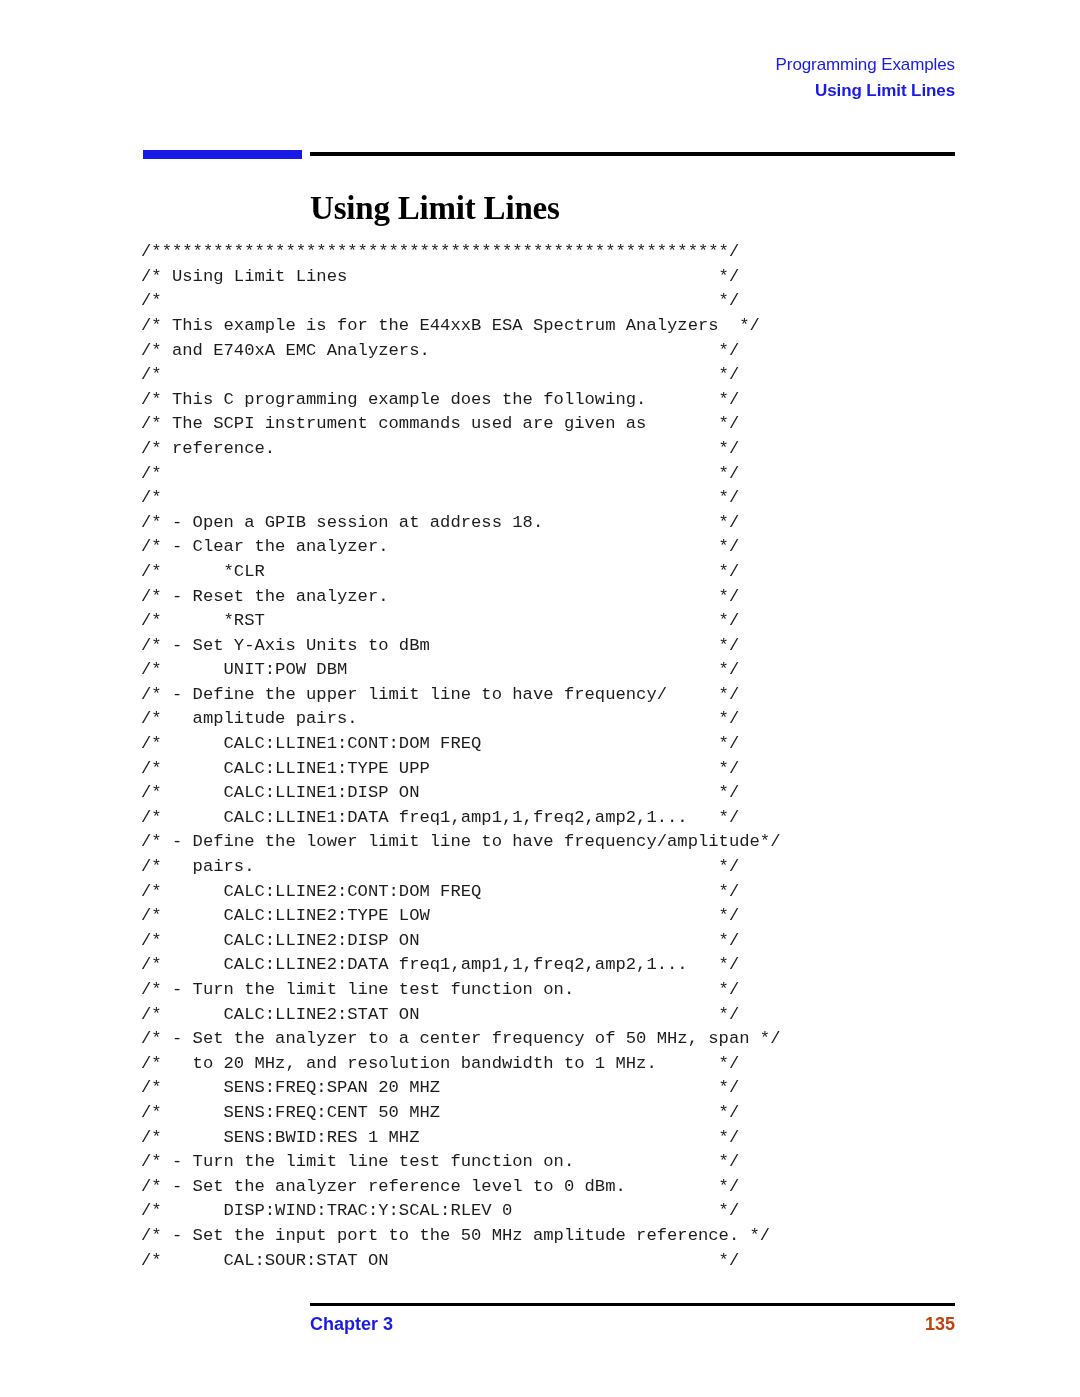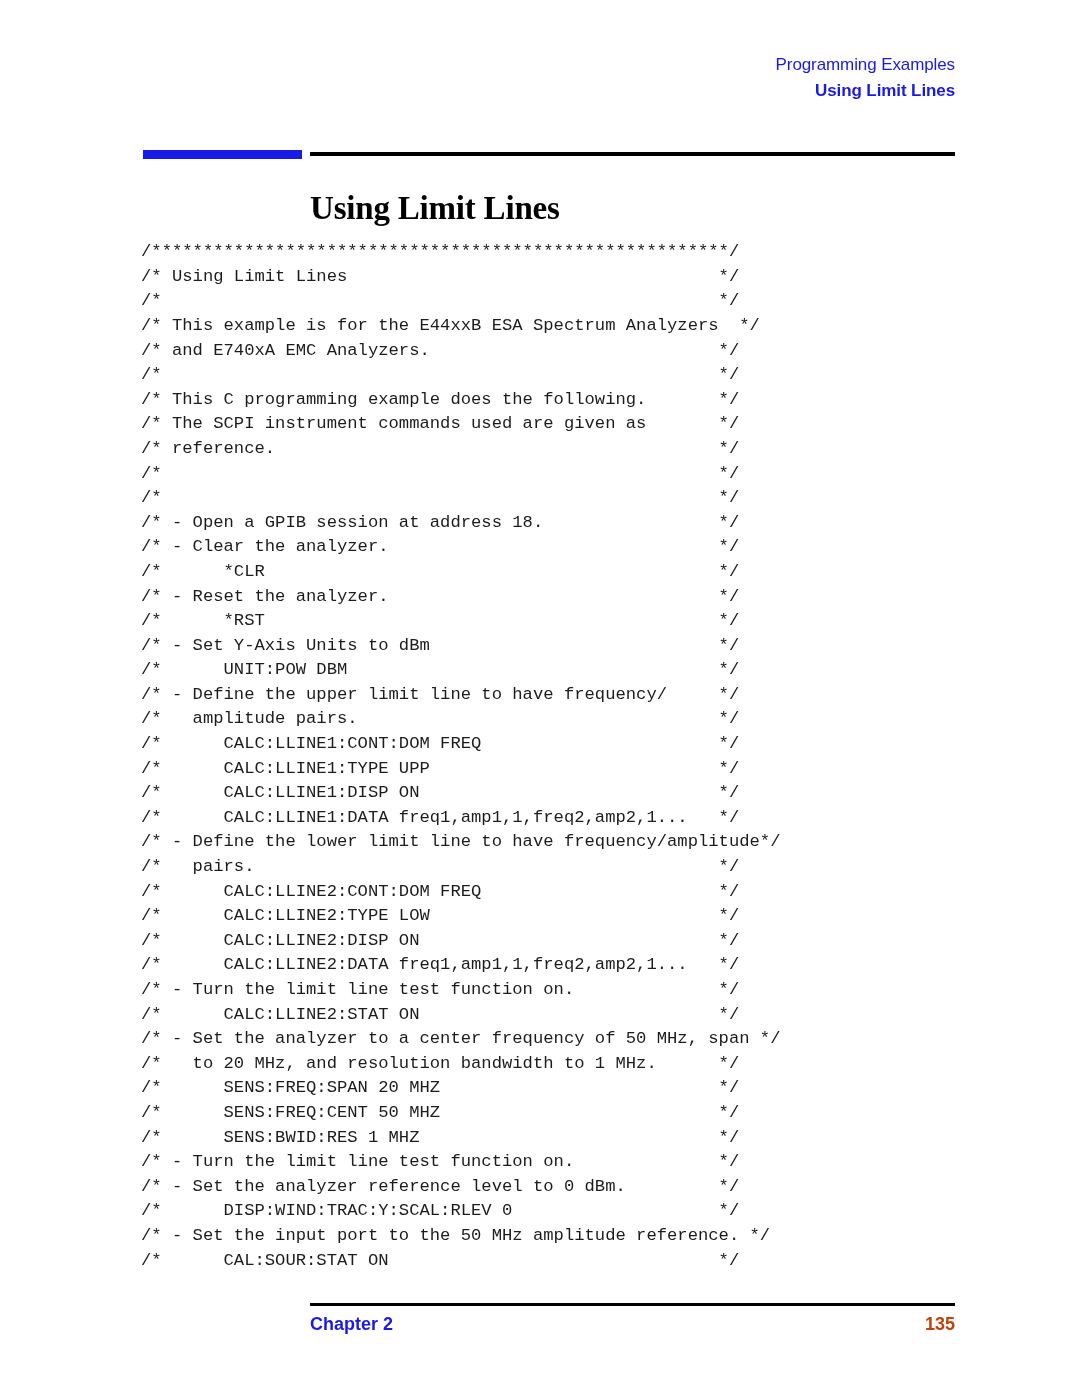--- a/index.html
+++ b/index.html
@@ -156,17 +156,17 @@
     <div class="blue-bar"></div>
     <div class="black-rule"></div>
   </div>
 
   <h1 class="page-title">Using Limit Lines</h1>
 
   <pre class="code-block"><span class="code-line">/********************************************************/</span><span class="code-line">/* Using Limit Lines                                    */</span><span class="code-line">/*                                                      */</span><span class="code-line">/* This example is for the E44xxB ESA Spectrum Analyzers  */</span><span class="code-line">/* and E740xA EMC Analyzers.                            */</span><span class="code-line">/*                                                      */</span><span class="code-line">/* This C programming example does the following.       */</span><span class="code-line">/* The SCPI instrument commands used are given as       */</span><span class="code-line">/* reference.                                           */</span><span class="code-line">/*                                                      */</span><span class="code-line">/*                                                      */</span><span class="code-line">/* - Open a GPIB session at address 18.                 */</span><span class="code-line">/* - Clear the analyzer.                                */</span><span class="code-line">/*      *CLR                                            */</span><span class="code-line">/* - Reset the analyzer.                                */</span><span class="code-line">/*      *RST                                            */</span><span class="code-line">/* - Set Y-Axis Units to dBm                            */</span><span class="code-line">/*      UNIT:POW DBM                                    */</span><span class="code-line">/* - Define the upper limit line to have frequency/     */</span><span class="code-line">/*   amplitude pairs.                                   */</span><span class="code-line">/*      CALC:LLINE1:CONT:DOM FREQ                       */</span><span class="code-line">/*      CALC:LLINE1:TYPE UPP                            */</span><span class="code-line">/*      CALC:LLINE1:DISP ON                             */</span><span class="code-line">/*      CALC:LLINE1:DATA freq1,amp1,1,freq2,amp2,1...   */</span><span class="code-line">/* - Define the lower limit line to have frequency/amplitude*/</span><span class="code-line">/*   pairs.                                             */</span><span class="code-line">/*      CALC:LLINE2:CONT:DOM FREQ                       */</span><span class="code-line">/*      CALC:LLINE2:TYPE LOW                            */</span><span class="code-line">/*      CALC:LLINE2:DISP ON                             */</span><span class="code-line">/*      CALC:LLINE2:DATA freq1,amp1,1,freq2,amp2,1...   */</span><span class="code-line">/* - Turn the limit line test function on.              */</span><span class="code-line">/*      CALC:LLINE2:STAT ON                             */</span><span class="code-line">/* - Set the analyzer to a center frequency of 50 MHz, span */</span><span class="code-line">/*   to 20 MHz, and resolution bandwidth to 1 MHz.      */</span><span class="code-line">/*      SENS:FREQ:SPAN 20 MHZ                           */</span><span class="code-line">/*      SENS:FREQ:CENT 50 MHZ                           */</span><span class="code-line">/*      SENS:BWID:RES 1 MHZ                             */</span><span class="code-line">/* - Turn the limit line test function on.              */</span><span class="code-line">/* - Set the analyzer reference level to 0 dBm.         */</span><span class="code-line">/*      DISP:WIND:TRAC:Y:SCAL:RLEV 0                    */</span><span class="code-line">/* - Set the input port to the 50 MHz amplitude reference. */</span><span class="code-line">/*      CAL:SOUR:STAT ON                                */</span></pre>
 
   <div class="footer-rule"></div>
   <div class="footer">
-    <span class="footer-chapter">Chapter 2</span>
+    <span class="footer-chapter">Chapter 3</span>
     <span class="footer-pageno">135</span>
   </div>
 
 </div>
 
 </body></html>

